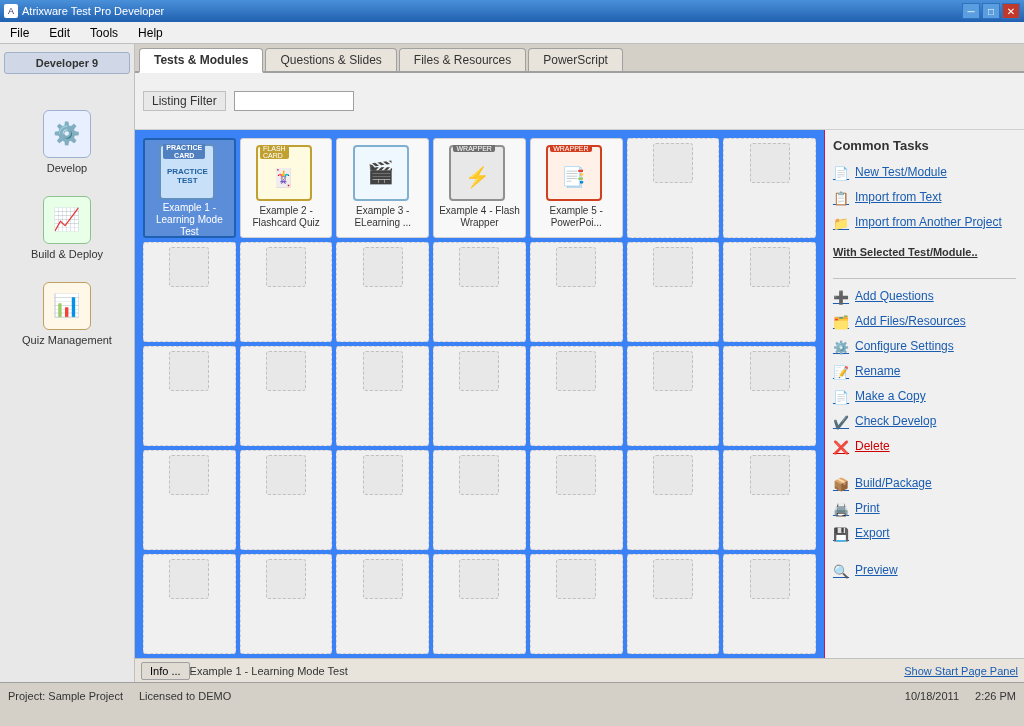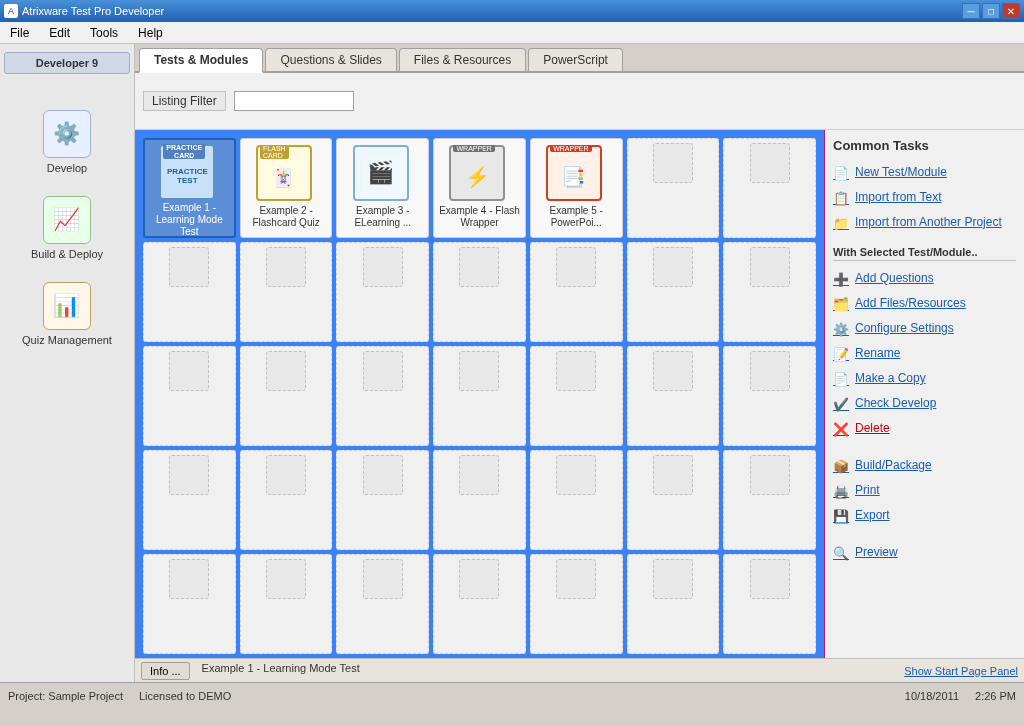--- a/index.html
+++ b/index.html
@@ -297,22 +297,23 @@
       font-weight: bold;
       color: #333;
       margin-bottom: 6px;
     }
     .panel-section-title {
       font-size: 11px;
       font-weight: bold;
       color: #333;
       margin-top: 8px;
       margin-bottom: 4px;
-      padding-bottom: 2px;
+      padding-bottom: 20px;
       border-bottom: 1px solid #c0c0c0;
+      text-decoration: underline;
     }
     .panel-link {
       display: flex;
       align-items: flex-start;
       gap: 6px;
       padding: 2px 0;
       cursor: pointer;
       color: #1a5cb0;
       text-decoration: underline;
       font-size: 12px;
@@ -639,21 +640,21 @@
 
         <div style="margin-top:8px;"></div>
         <div class="panel-link">
           <div class="panel-icon">🔍</div>
           <span>Preview</span>
         </div>
       </div>
     </div>
 
     <div id="infobar">
-      <div style="display:flex;gap:12px;">
+      <div style="display:flex;align-items:center;gap:0;">
         <button class="info-btn">Info ...</button>
         <span class="info-selected">Example 1 - Learning Mode Test</span>
       </div>
       <span class="show-start-link">Show Start Page Panel</span>
     </div>
 
   </div>
 </div>
 
 <div id="statusbar">

